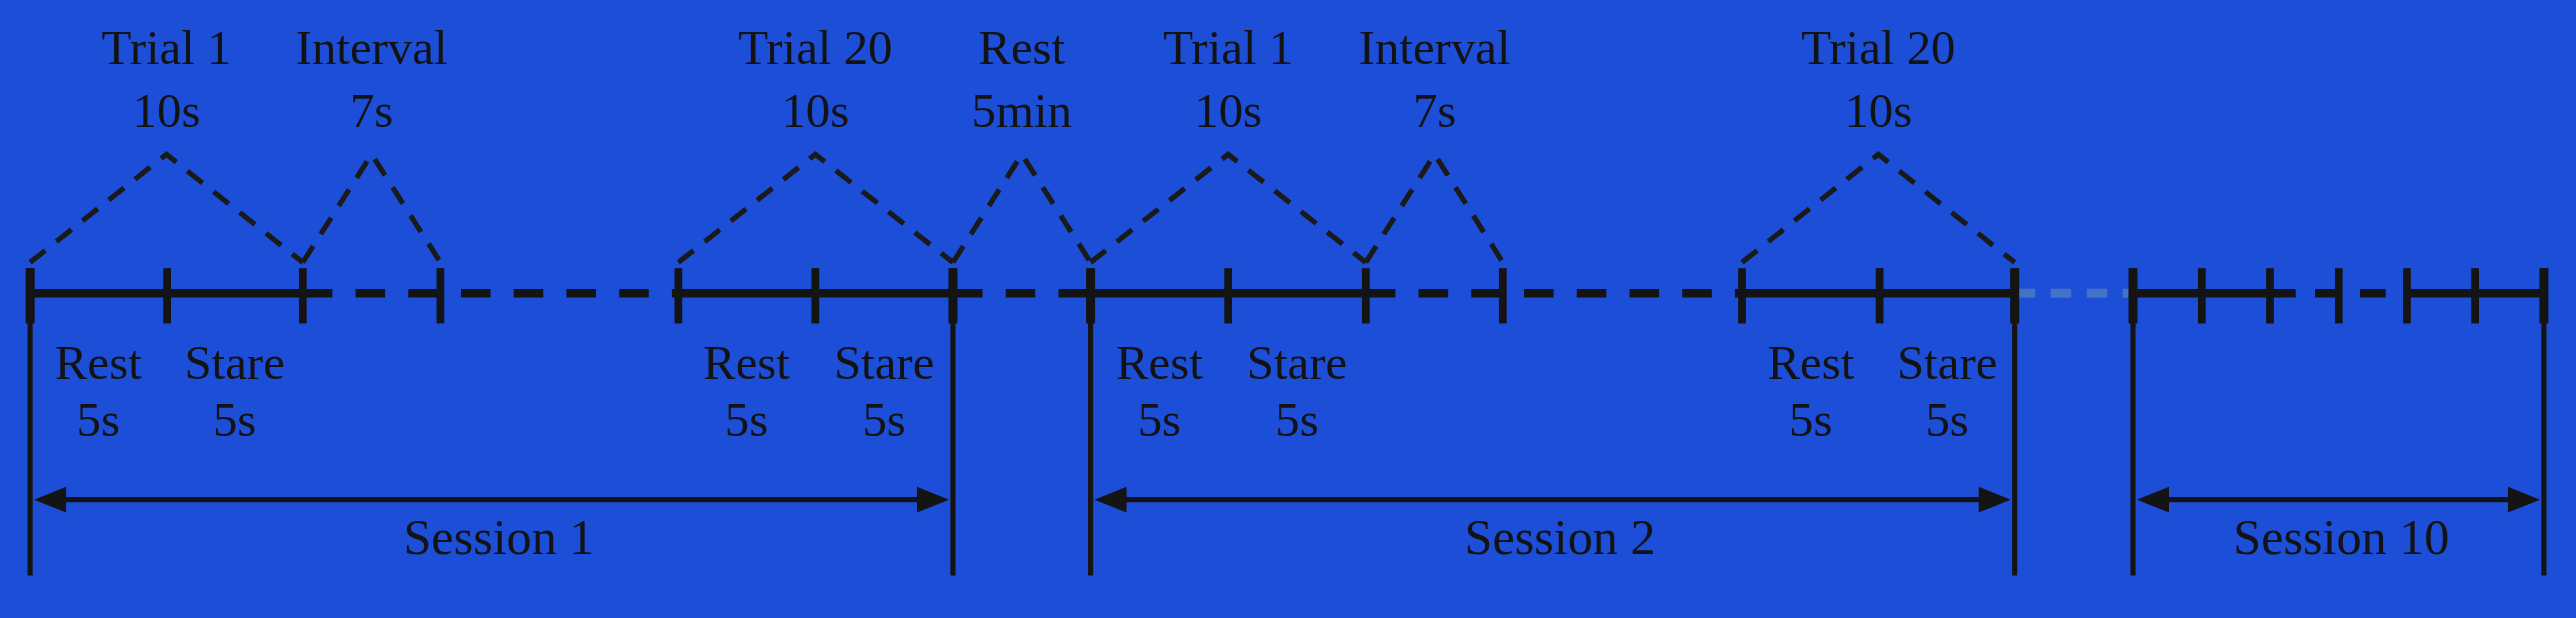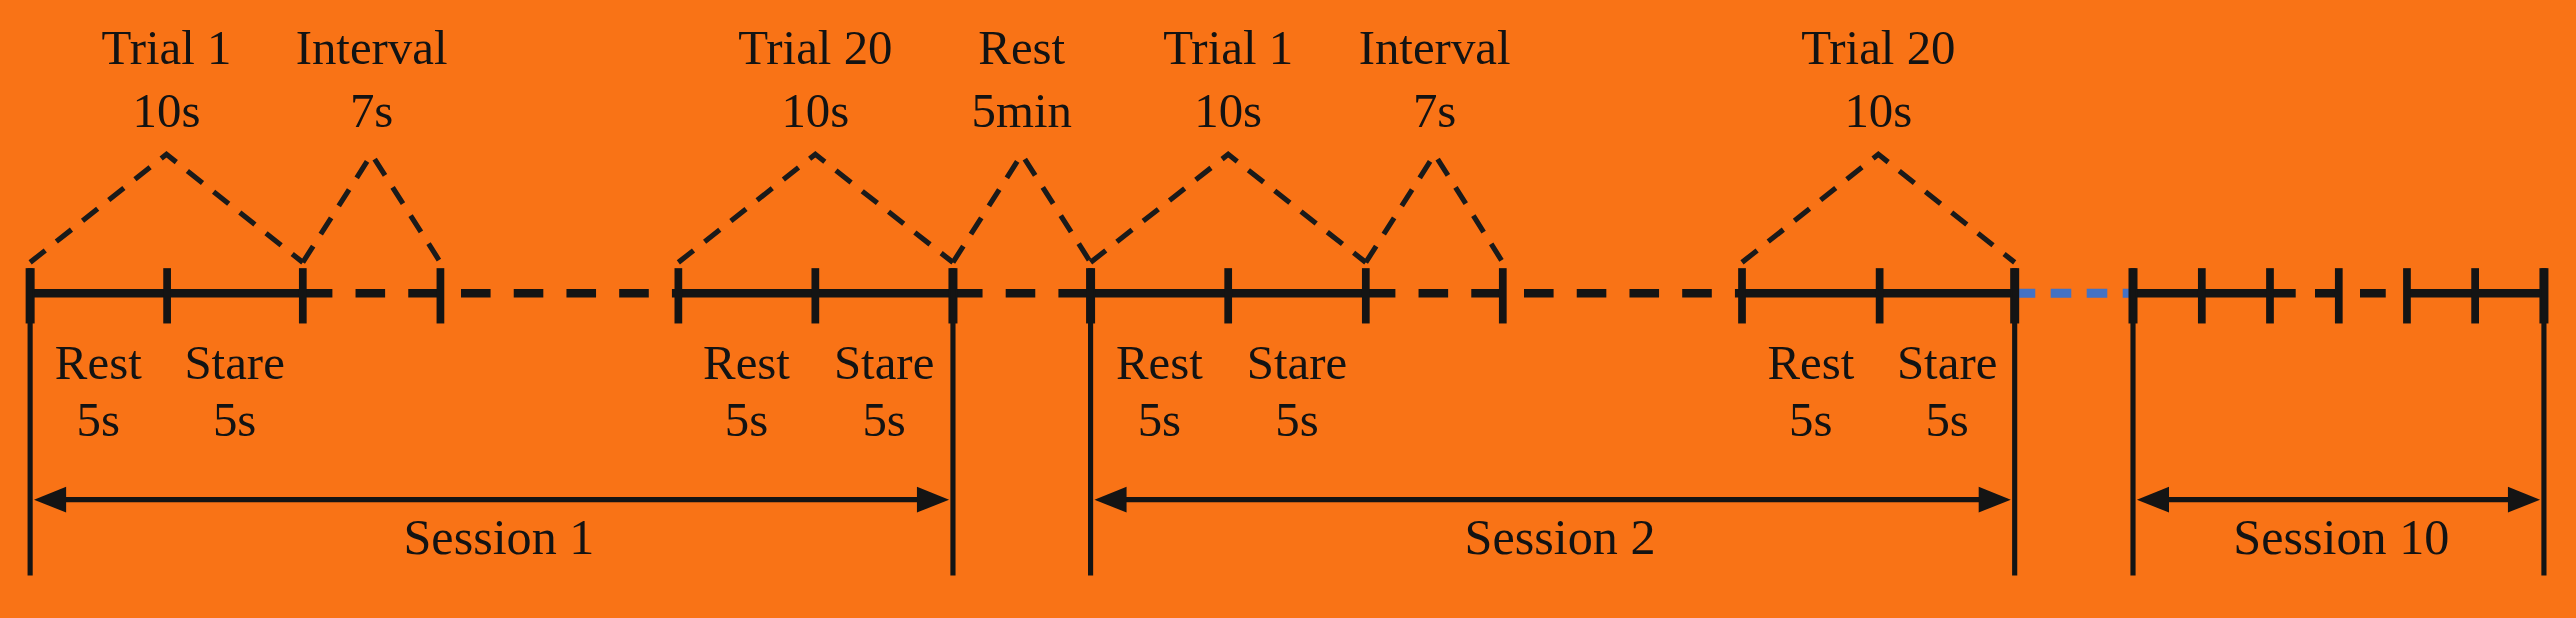--- a/index.html
+++ b/index.html
@@ -1,16 +1,16 @@
 <!DOCTYPE html>
 <html style="font-size:10.3px"><head>
 <meta charset="utf-8">
 <style>
   html,body { margin:0; padding:0; background:#ffffff; }
-  .stage { position:relative; width:2576px; height:618px; background:#f97316; overflow:hidden; }
+  .stage { position:relative; width:2576px; height:618px; background:#1d4ed8; overflow:hidden; }
   svg { display:block; width:2576px; height:618px; }
   
   .tl    { stroke:#141414; stroke-width:13; fill:none; }
   .dash  { stroke-dasharray:46 36; }
   .dash10{ stroke-dasharray:40 30; }
   .blue  { stroke-width:14; stroke-dasharray:32 24; fill:none; }
   .tick  { stroke:#141414; stroke-width:12; }
   .btick { stroke:#141414; stroke-width:14; }
   .bnd   { stroke:#141414; stroke-width:8;  }
   .tri   { stroke:#1a1a1a; stroke-width:8; fill:none; stroke-dasharray:30 22; }

